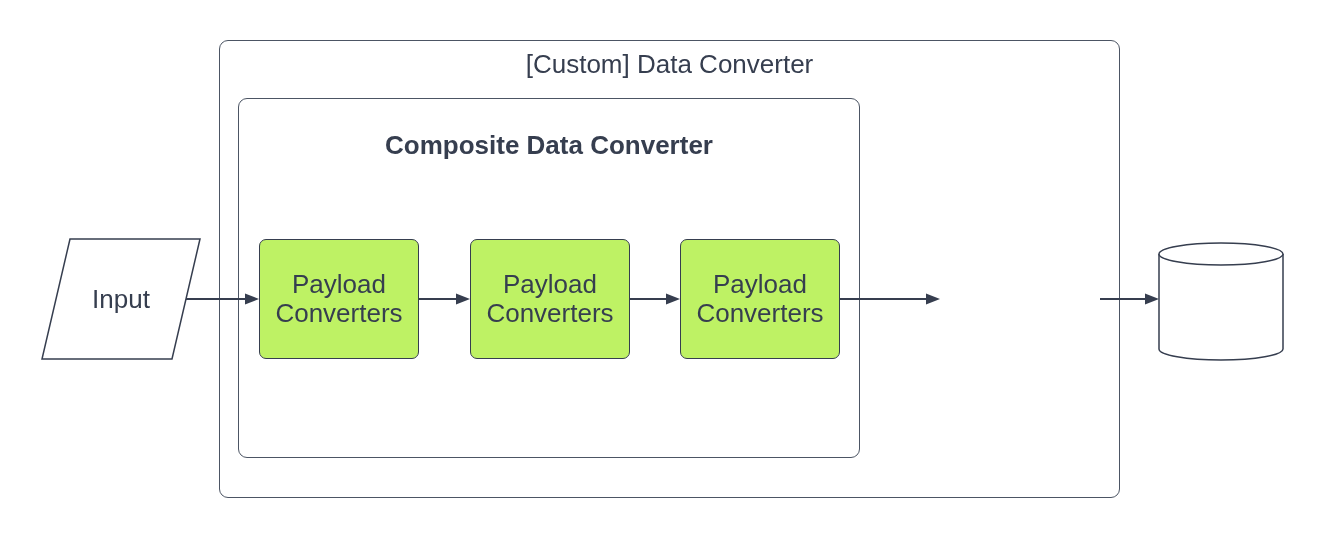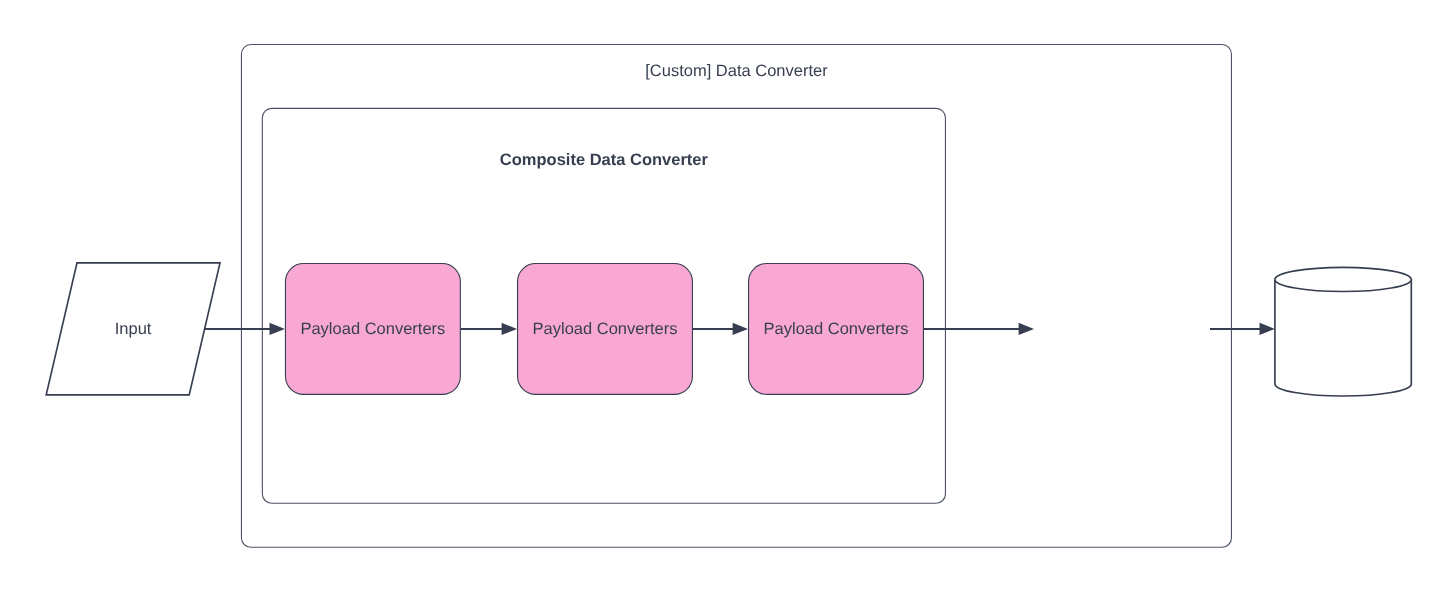--- a/index.html
+++ b/index.html
@@ -3,43 +3,43 @@
 <meta charset="utf-8">
 <style>
   html, body { margin: 0; padding: 0; background: #ffffff; }
   #canvas {
     position: relative;
     width: 1320px;
     height: 540px;
     background: #ffffff;
     font-family: "Liberation Sans", sans-serif;
     color: #363e4f;
-    font-size: 15px;
+    font-size: 26px;
     overflow: hidden;
   }
   .group {
     position: absolute;
     border: 1px solid #4c5564;
     border-radius: 9px;
     background: transparent;
     box-sizing: border-box;
   }
   .group-title {
     position: absolute;
     left: 0;
     width: 100%;
     text-align: center;
     white-space: nowrap;
     line-height: 25px;
   }
   .node {
     position: absolute;
     border: 1.5px solid #363e4f;
-    border-radius: 17px;
-    background: #f9a8d4;
+    border-radius: 7px;
+    background: #bef264;
     box-sizing: border-box;
     display: flex;
     align-items: center;
     justify-content: center;
     text-align: center;
     line-height: 29px;
   }
   .node .label { padding: 0 10px; }
   #svg-layer {
     position: absolute;

